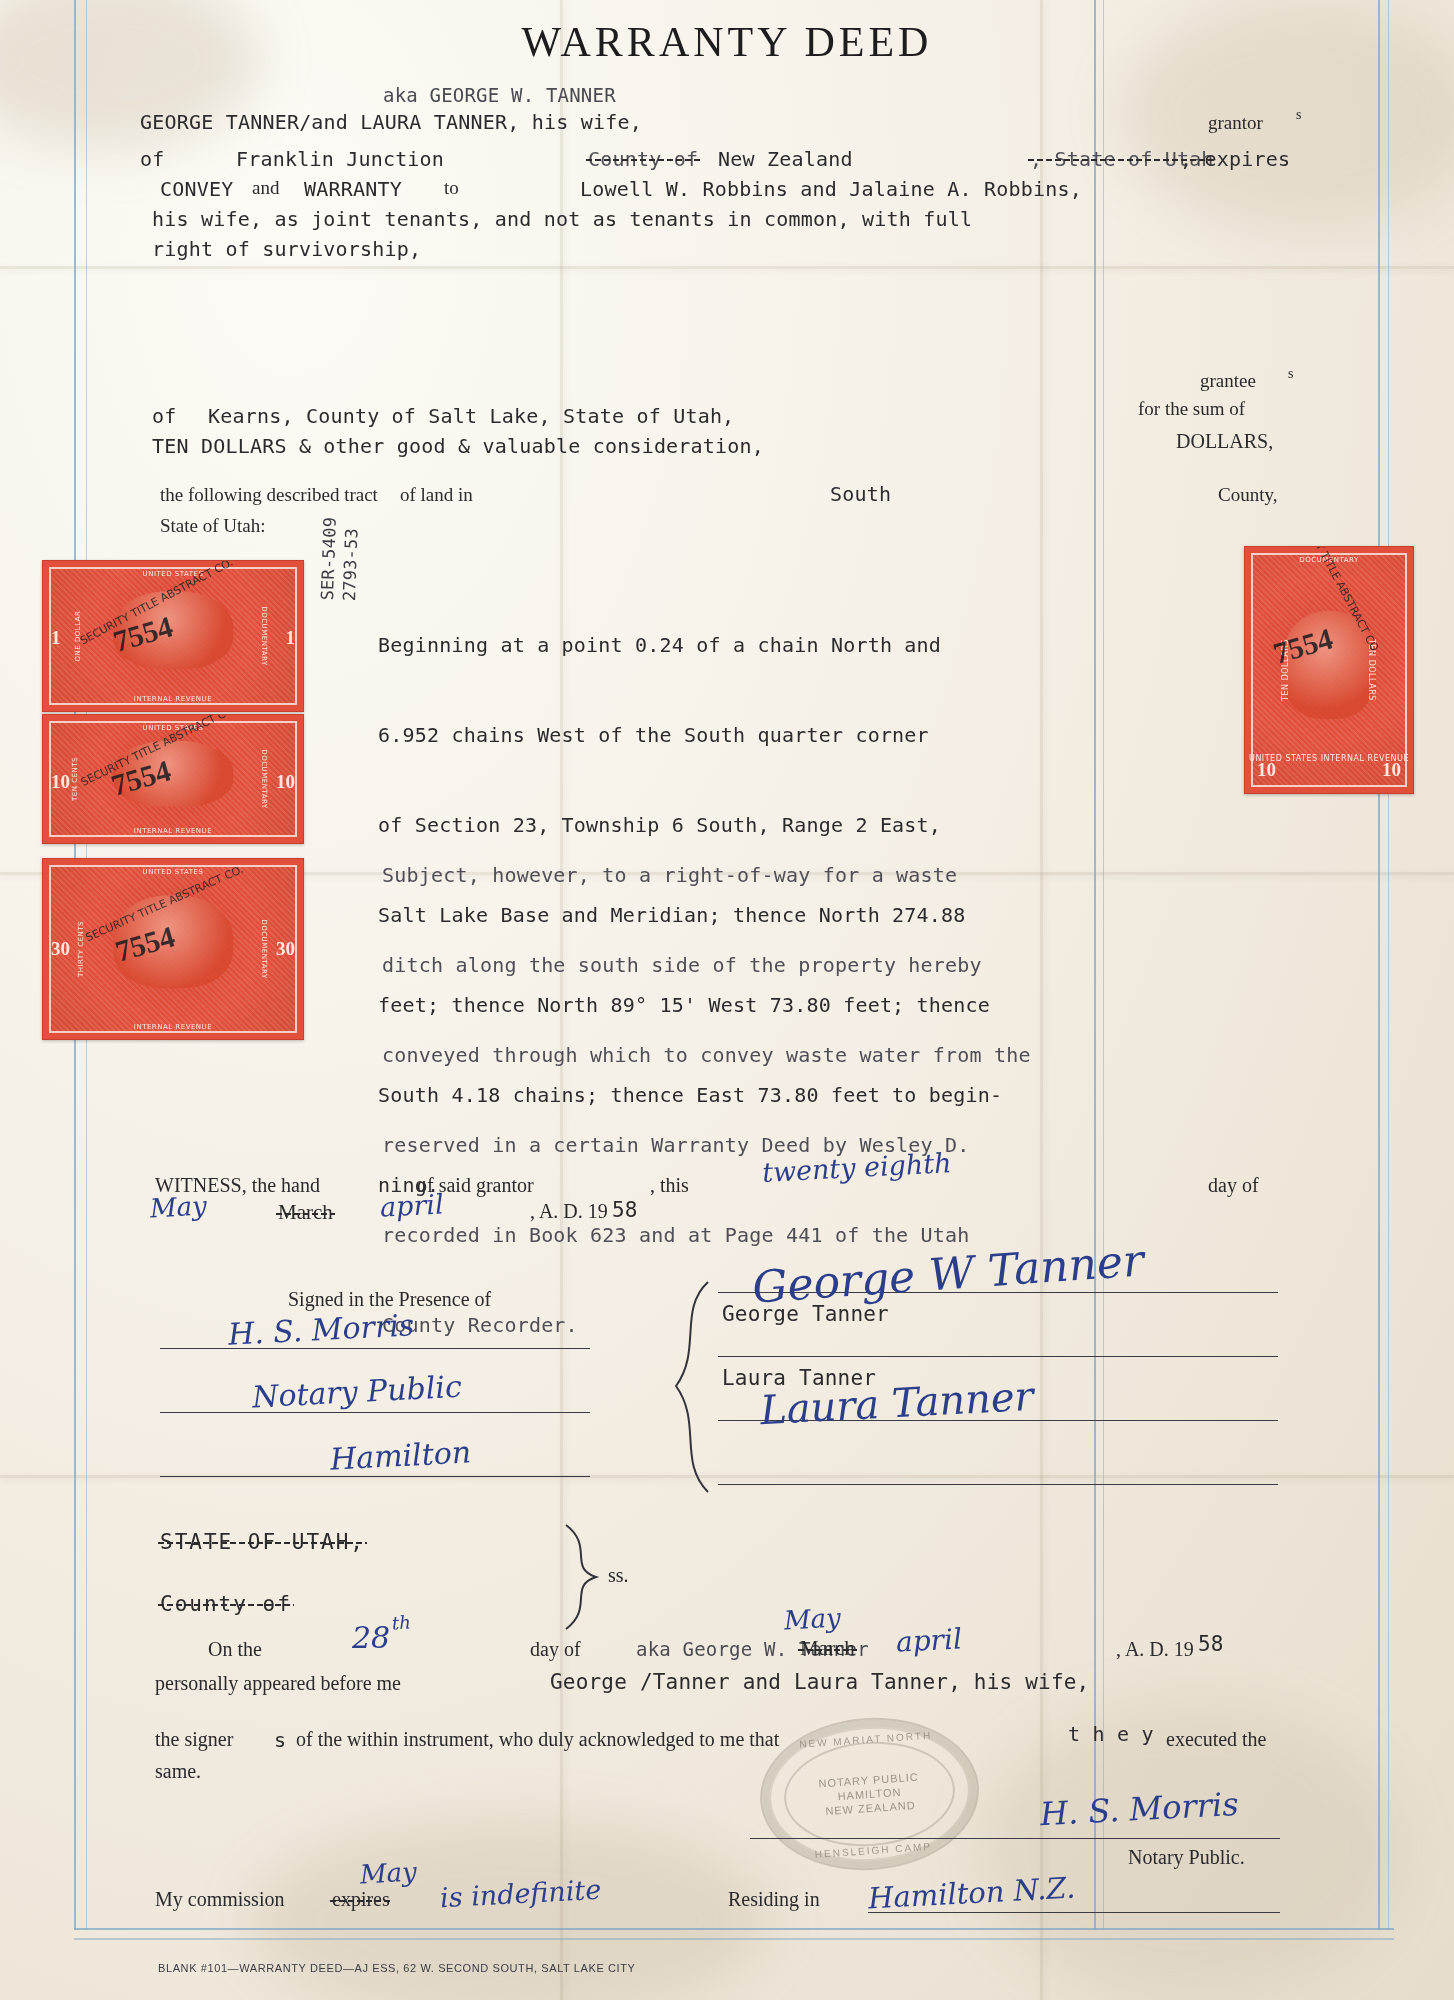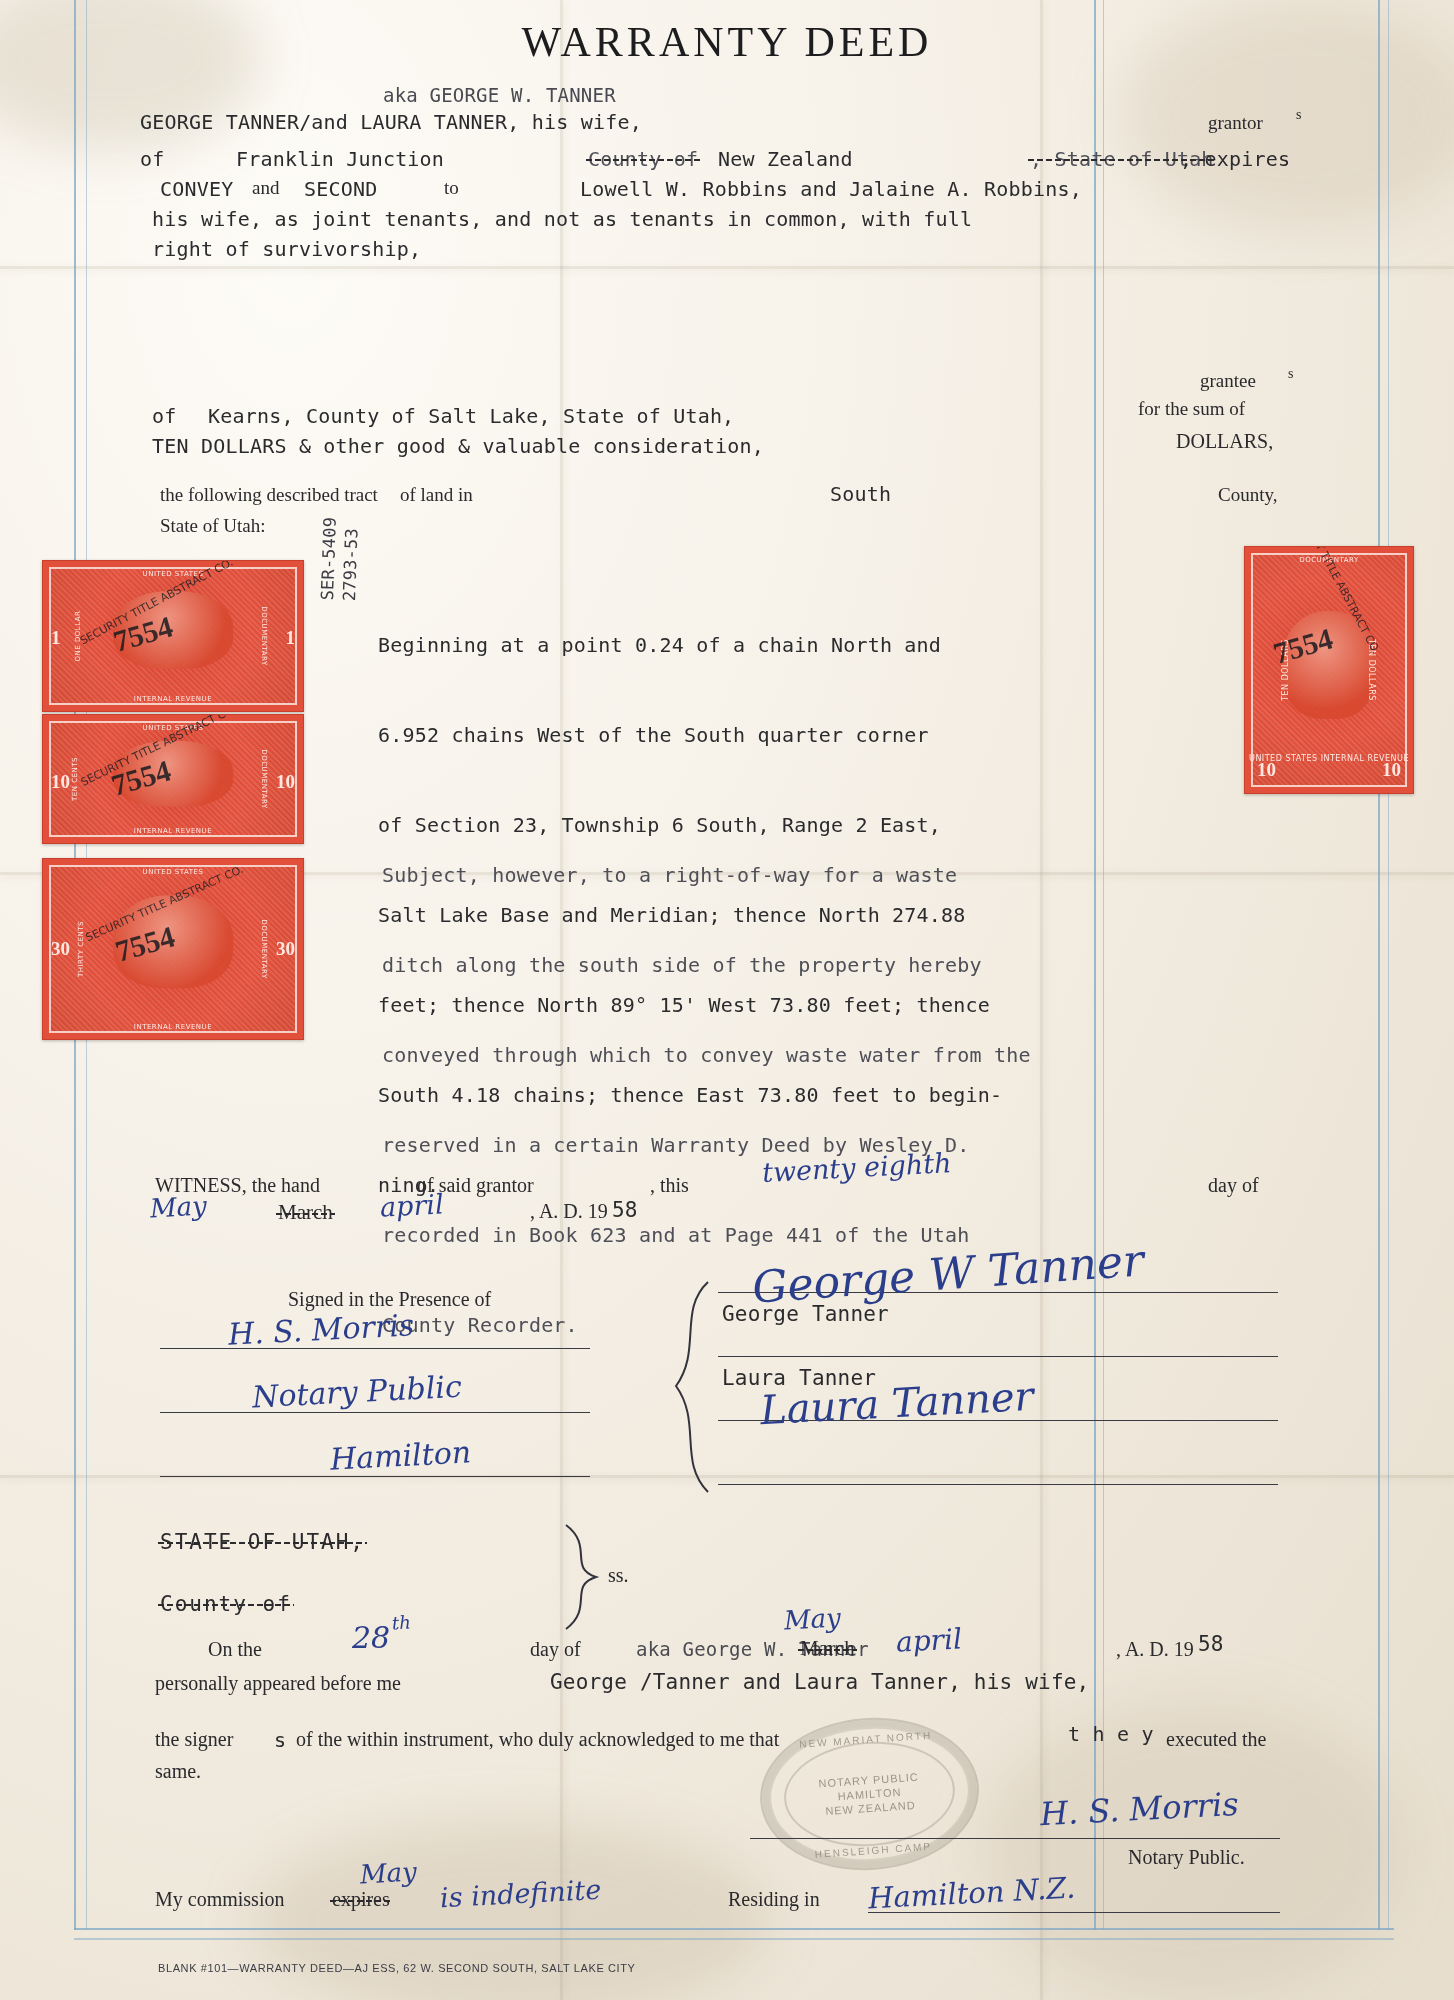--- a/index.html
+++ b/index.html
@@ -161,21 +161,21 @@
 
   <div class="typed" style="position:absolute;left:140px;top:147px;font-size:20px;">of</div>
   <div class="typed" style="position:absolute;left:236px;top:147px;font-size:20px;">Franklin Junction</div>
   <div class="typed struck" style="position:absolute;left:588px;top:147px;font-size:20px;color:#4f4f57;">County of</div>
   <div class="typed" style="position:absolute;left:718px;top:147px;font-size:20px;">New Zealand</div>
   <div class="typed struck" style="position:absolute;left:1030px;top:147px;font-size:20px;color:#4f4f57;">, State of Utah</div>
   <div class="typed" style="position:absolute;left:1180px;top:147px;font-size:20px;">, expires</div>
 
   <div class="typed" style="position:absolute;left:140px;top:177px;font-size:20px;margin-left:20px;">CONVEY</div>
   <div class="printed" style="position:absolute;left:252px;top:177px;font-size:19px;">and</div>
-  <div class="typed" style="position:absolute;left:304px;top:177px;font-size:20px;">SECOND</div>
+  <div class="typed" style="position:absolute;left:304px;top:177px;font-size:20px;">WARRANTY</div>
   <div class="printed" style="position:absolute;left:444px;top:177px;font-size:19px;">to</div>
   <div class="typed" style="position:absolute;left:580px;top:177px;font-size:20px;">Lowell W. Robbins and Jalaine A. Robbins,</div>
   <div class="typed" style="position:absolute;left:152px;top:207px;font-size:20px;">his wife, as joint tenants, and not as tenants in common, with full</div>
   <div class="typed" style="position:absolute;left:152px;top:237px;font-size:20px;">right of survivorship,</div>
 
   <div class="printed" style="position:absolute;left:1200px;top:370px;font-size:19px;">grantee</div>
   <div class="printed" style="position:absolute;left:1288px;top:366px;font-size:14px;">s</div>
   <div class="printed" style="position:absolute;left:1138px;top:398px;font-size:19px;">for the sum of</div>
   <div class="printed" style="position:absolute;left:1176px;top:430px;font-size:20px;">DOLLARS,</div>
 

